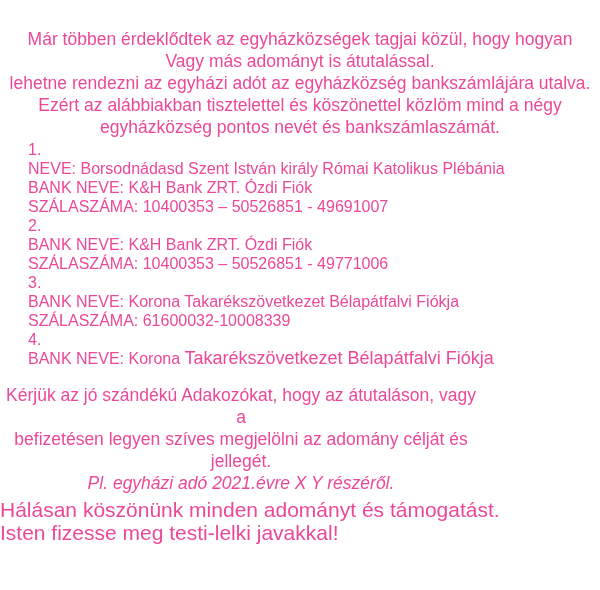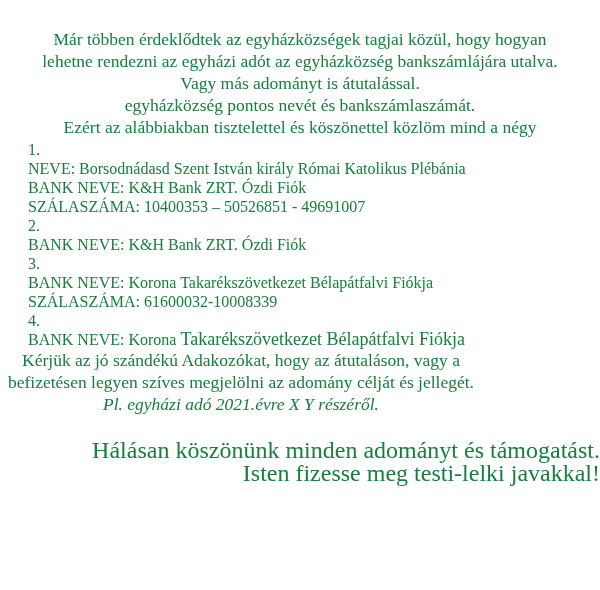--- a/index.html
+++ b/index.html
@@ -1,78 +1,79 @@
 <!DOCTYPE html>
 <html><head>
 <meta charset="utf-8">
 <style>
   html, body { margin: 0; padding: 0; }
   .page {
     position: relative;
     width: 600px;
     height: 590px;
     background: #ffffff;
-    color: #15803d;
-    font-family: Liberation Serif, serif;
+    color: #ec4899;
+    font-family: Liberation Sans, sans-serif;
     overflow: hidden;
   }
   .intro {
     padding-top: 28px;
     text-align: center;
     font-size: 17.5px;
     line-height: 22px;
   }
   .entries {
     margin: 2px 0 0 28px;
     font-size: 16px;
     line-height: 19px;
   }
   .entries .line { white-space: nowrap; }
   .lg { font-size: 18px; }
   .closing {
-    margin-top: 0;
+    margin-top: 16px;
     margin-left: 6px;
     width: 470px;
     text-align: center;
     font-size: 17.5px;
     line-height: 22px;
   }
   .example { font-style: italic; }
   .thanks {
-    margin-top: 24px;
-    text-align: right;
-    font-size: 24px;
+    margin-top: 4px;
+    text-align: left;
+    font-size: 21px;
     line-height: 23px;
   }
 </style>
 </head>
 <body>
 
 <div class="page">
 
   <div class="intro">
     <div>Már többen érdeklődtek az egyházközségek tagjai közül, hogy hogyan</div>
+    <div>Vagy más adományt is átutalással.</div>
     <div>lehetne rendezni az egyházi adót az egyházközség bankszámlájára utalva.</div>
-    <div>Vagy más adományt is átutalással.</div>
+    <div>Ezért az alábbiakban tisztelettel és köszönettel közlöm mind a négy</div>
     <div>egyházközség pontos nevét és bankszámlaszámát.</div>
-    <div>Ezért az alábbiakban tisztelettel és köszönettel közlöm mind a négy</div>
   </div>
 
   <div class="entries">
 
     <div>
       <div class="line">1.</div>
       <div class="line">NEVE: Borsodnádasd Szent István király Római Katolikus Plébánia</div>
       <div class="line"><span>BANK NEVE: K&amp;H Bank ZRT. Ózdi Fiók</span><span class="lg"></span></div>
       <div class="line">SZÁLASZÁMA: 10400353 – 50526851 - 49691007</div>
     </div>
 
     <div>
       <div class="line">2.</div>
       <div class="line"><span>BANK NEVE: K&amp;H Bank ZRT. Ózdi Fiók</span><span class="lg"></span></div>
+      <div class="line">SZÁLASZÁMA: 10400353 – 50526851 - 49771006</div>
     </div>
 
     <div>
       <div class="line">3.</div>
       <div class="line"><span>BANK NEVE: Korona Takarékszövetkezet Bélapátfalvi Fiókja</span><span class="lg"></span></div>
       <div class="line">SZÁLASZÁMA: 61600032-10008339</div>
     </div>
 
     <div>
       <div class="line">4.</div>

